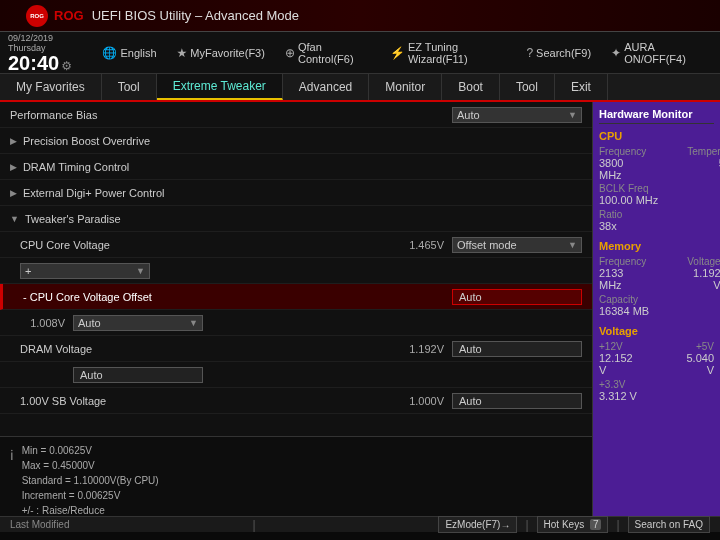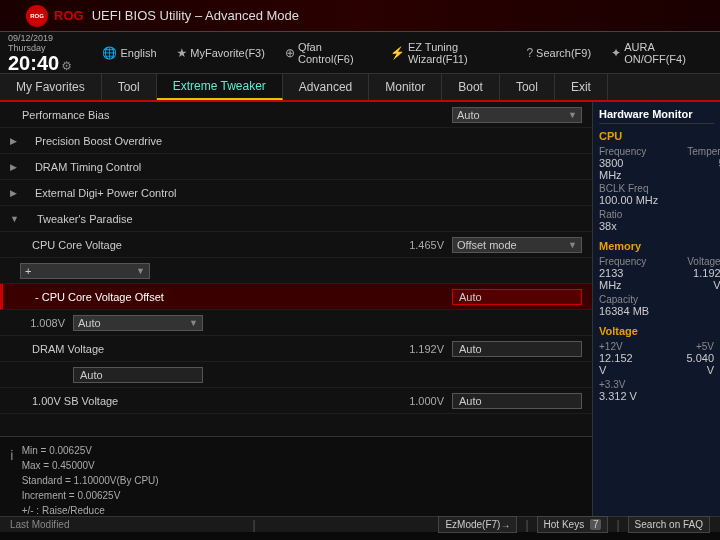--- a/index.html
+++ b/index.html
@@ -118,21 +118,20 @@
     }
     .setting-row.sub { padding-left: 20px; }
     .setting-row.highlighted {
       background: #3a0000;
       border-left: 3px solid #cc0000;
     }
     .setting-label {
       flex: 1;
       color: #ccc;
       font-size: 11px;
-      margin-left: 12px;
     }
     .setting-value {
       color: #aaa;
       font-size: 11px;
       margin-right: 8px;
       min-width: 45px;
       text-align: right;
     }
     .setting-dropdown {
       background: #333;
@@ -166,21 +165,21 @@
       min-height: 80px;
       display: flex;
       gap: 8px;
     }
     .info-icon { color: #888; font-size: 14px; margin-top: 2px; }
     .info-text { line-height: 1.5; }
 
     
     .right-panel {
       width: 128px;
-      background: #0f172a;
+      background: #4c1d95;
       border-left: 1px solid #333;
       padding: 6px;
       overflow-y: auto;
     }
     .hw-title {
       color: #fff;
       font-size: 11px;
       font-weight: bold;
       margin-bottom: 6px;
       padding-bottom: 3px;

